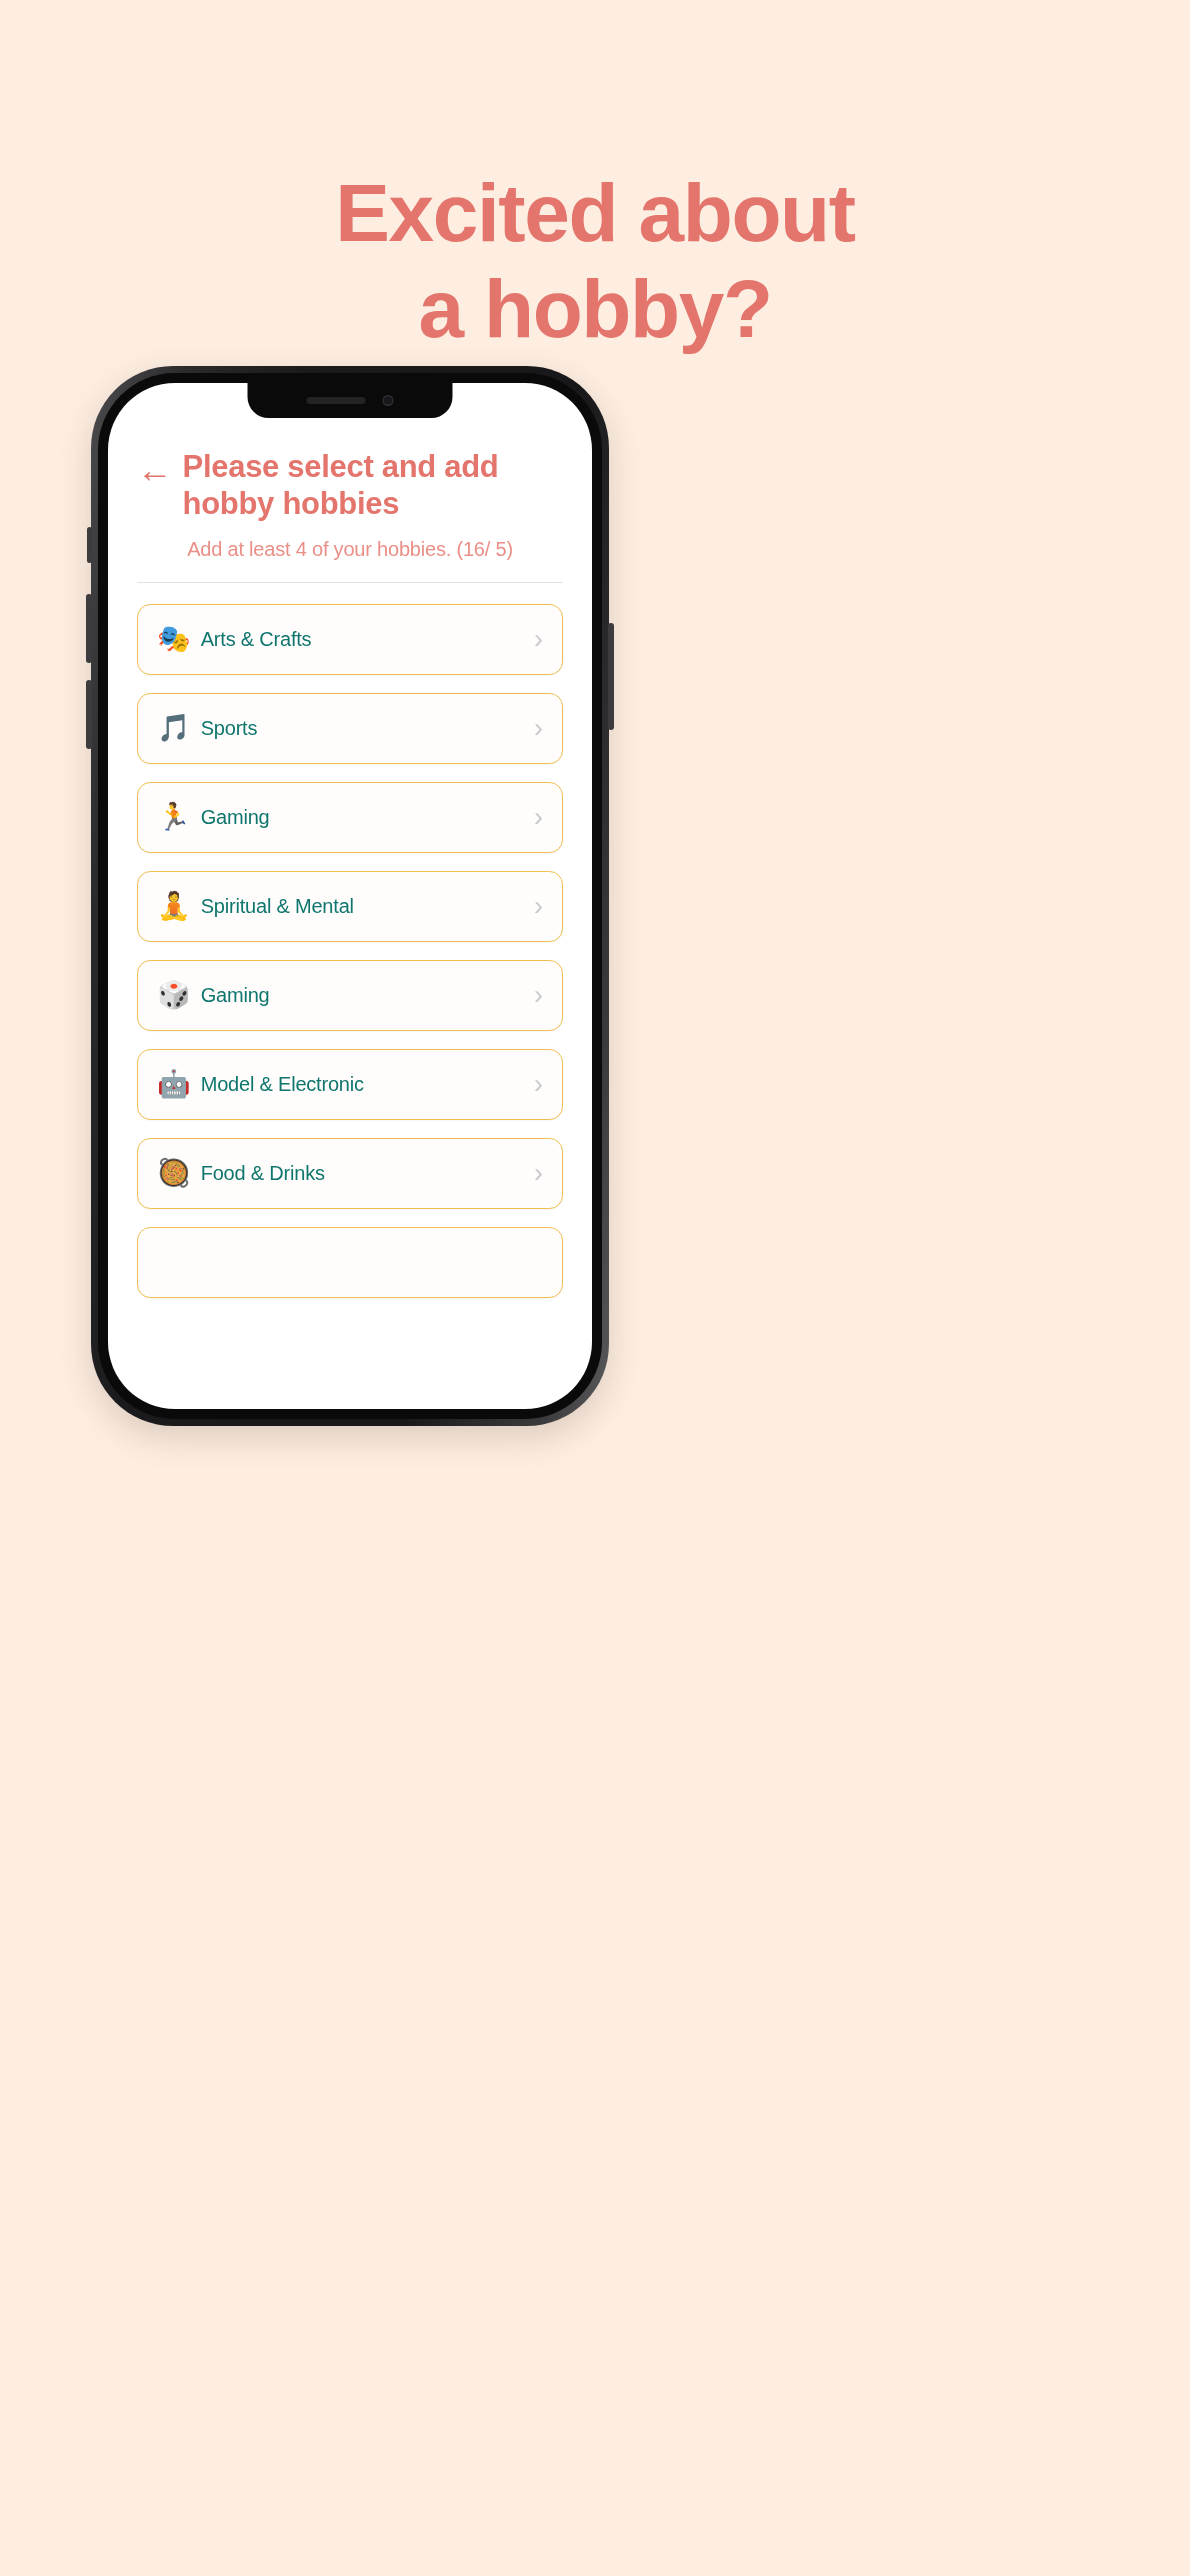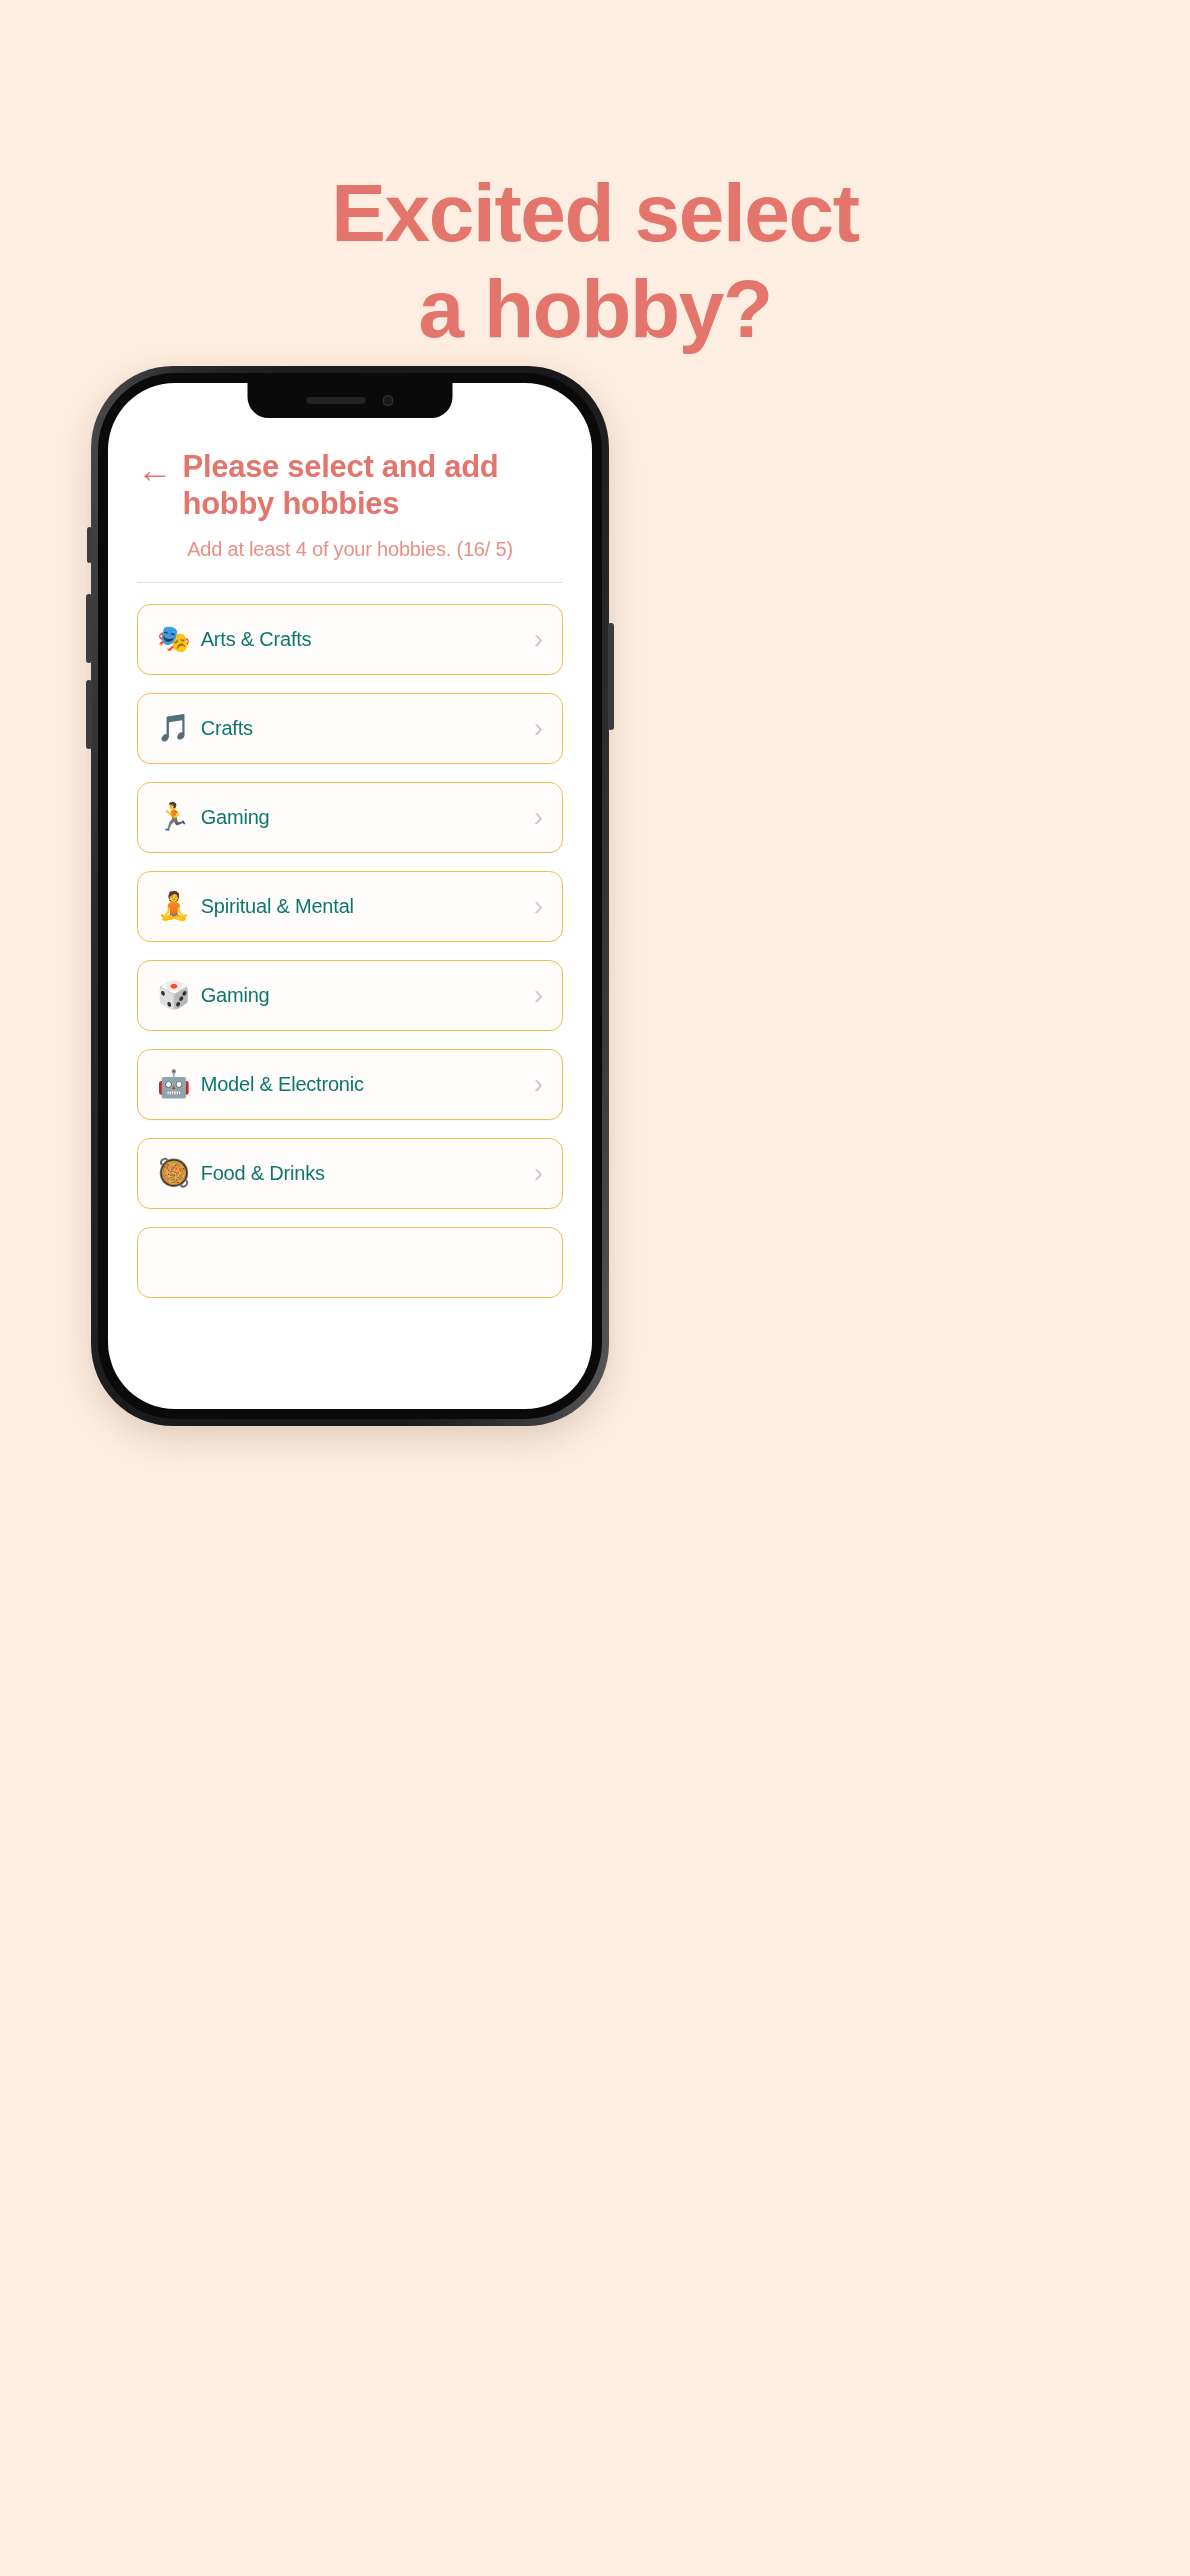--- a/index.html
+++ b/index.html
@@ -145,21 +145,21 @@
     font-weight:300;
     line-height:1;
     flex:0 0 auto;
     padding-right:3.8px;
   }
 </style>
 </head>
 <body>
 
 <div class="headline">
-  <span class="hl-line">Excited select</span>
+  <span class="hl-line">Excited about</span>
   <span class="hl-line">a hobby?</span>
 </div>
 
 <div class="phone">
 
   <div class="btn-side btn-silent"></div>
   <div class="btn-side btn-volup"></div>
   <div class="btn-side btn-voldn"></div>
   <div class="btn-side btn-power"></div>
 
@@ -185,21 +185,21 @@
         <div class="list">
 
           <div class="card">
             <span class="emoji">🎭</span>
             <span class="label">Arts &amp; Crafts</span>
             <span class="chev">›</span>
           </div>
 
           <div class="card">
             <span class="emoji">🎵</span>
-            <span class="label">Crafts</span>
+            <span class="label">Sports</span>
             <span class="chev">›</span>
           </div>
 
           <div class="card">
             <span class="emoji">🏃</span>
             <span class="label">Gaming</span>
             <span class="chev">›</span>
           </div>
 
           <div class="card">

